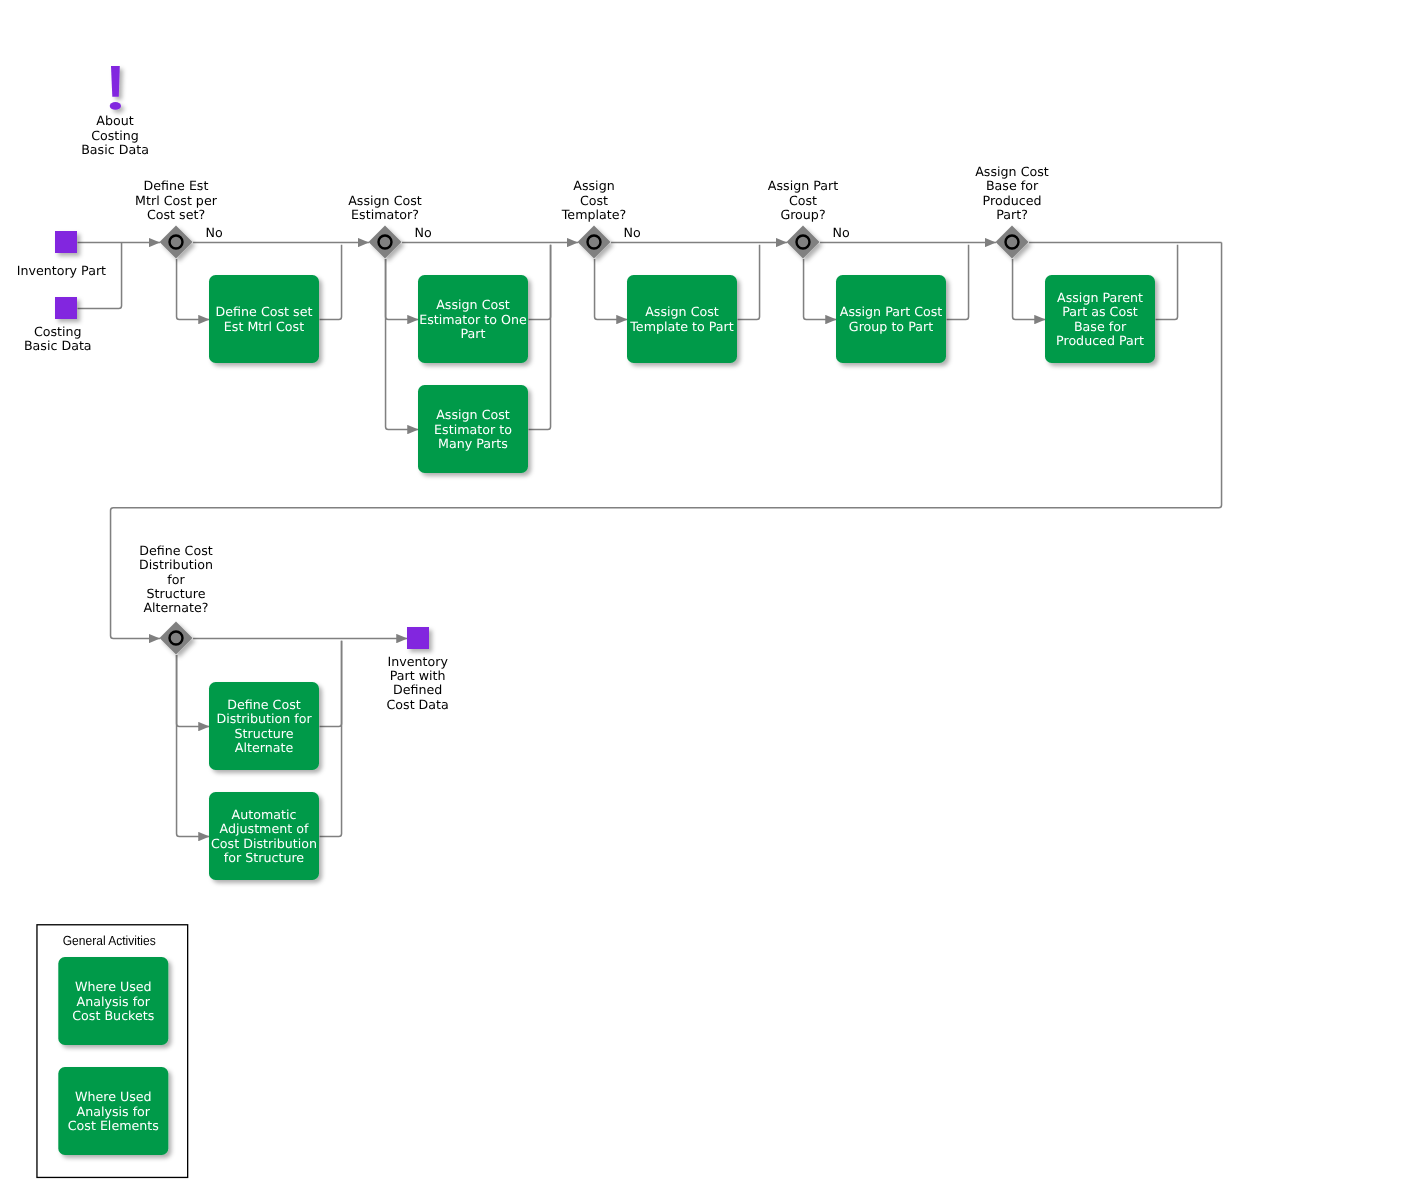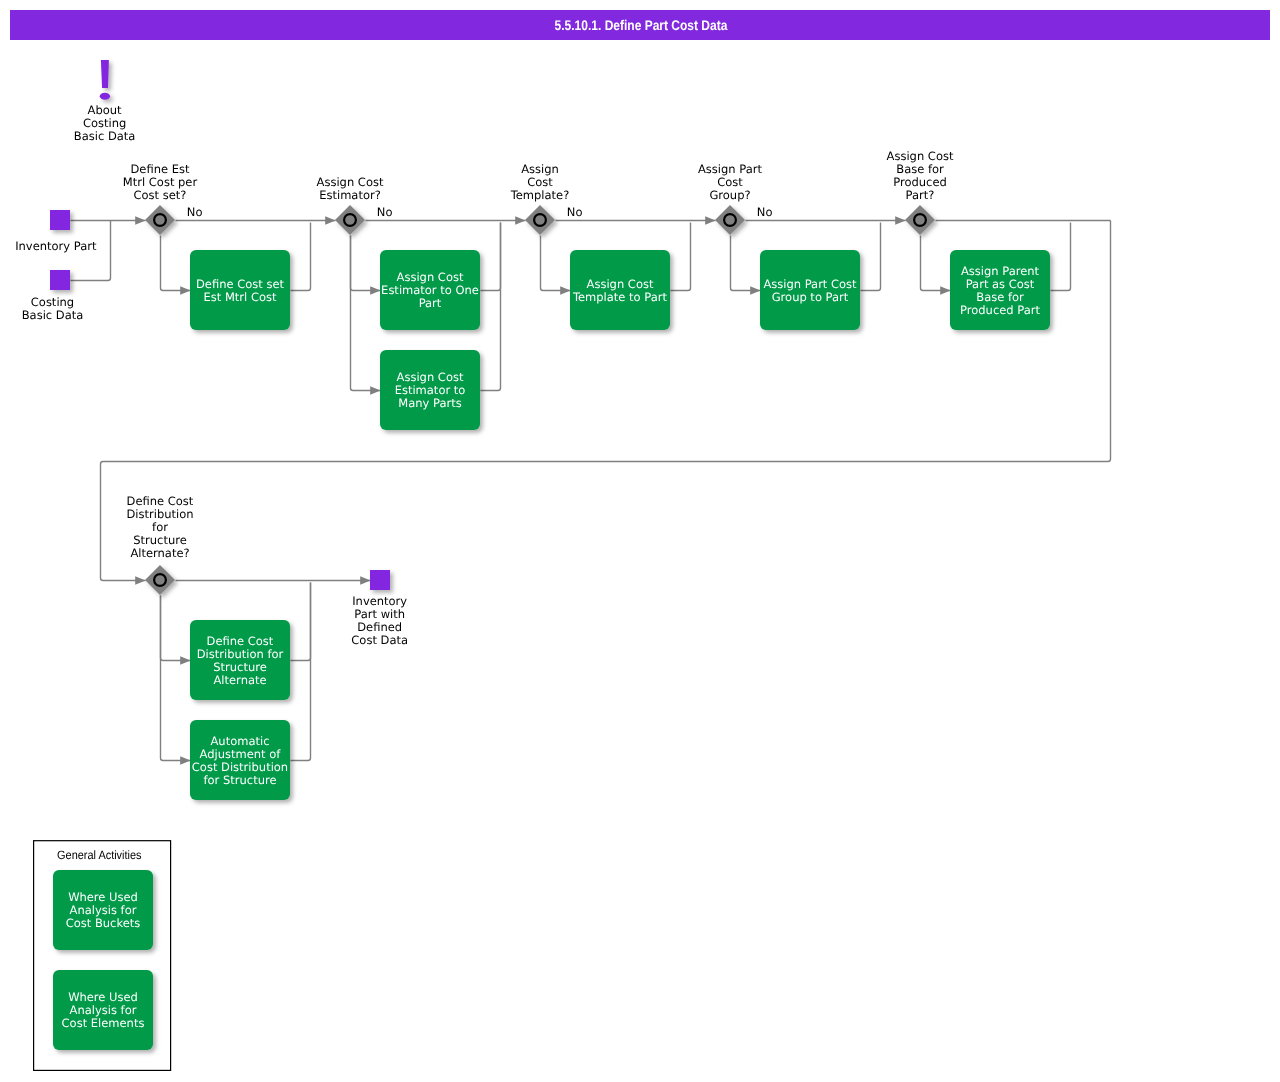--- a/index.html
+++ b/index.html
@@ -16,23 +16,20 @@
   svg.diagram{position:absolute;left:0;top:0;width:1280px;height:1082px;
               shape-rendering:geometricPrecision;}
   .nodelabel{font-family:"DejaVu Sans",sans-serif;font-size:11.5px;fill:#000000;}
   .boxlabel{font-family:"DejaVu Sans",sans-serif;font-size:11.5px;fill:#ffffff;}
   .legendtitle{font-family:"Liberation Sans",sans-serif;font-size:12px;fill:#000000;}
 </style>
 </head>
 <body>
 
 <div id="stage">
-  <div id="titlebar" style="background-color: rgb(130, 40, 223);">
-    <span>5.5.10.1. Define Part Cost Data</span>
-  </div>
   <svg class="diagram" xmlns="http://www.w3.org/2000/svg" viewBox="0 0 1280 1082" width="1280" height="1082">
   <defs>
     <filter id="shadow" x="-60%" y="-60%" width="260%" height="260%">
       <feDropShadow dx="2.8" dy="2.8" stdDeviation="1.9" flood-color="#000000" flood-opacity="0.31"></feDropShadow>
     </filter>
     <marker id="arrow" markerWidth="10.6" markerHeight="8.6" refX="10.5" refY="4.3" orient="auto" markerUnits="userSpaceOnUse">
       <path d="M0.2 0 L10.5 4.3 L0.2 8.6 Z" fill="#7f7f7f"></path>
     </marker>
   </defs>
   <g transform="translate(0.5,0.5)" fill="none" stroke="#808080" stroke-width="1.4" stroke-linecap="butt">

